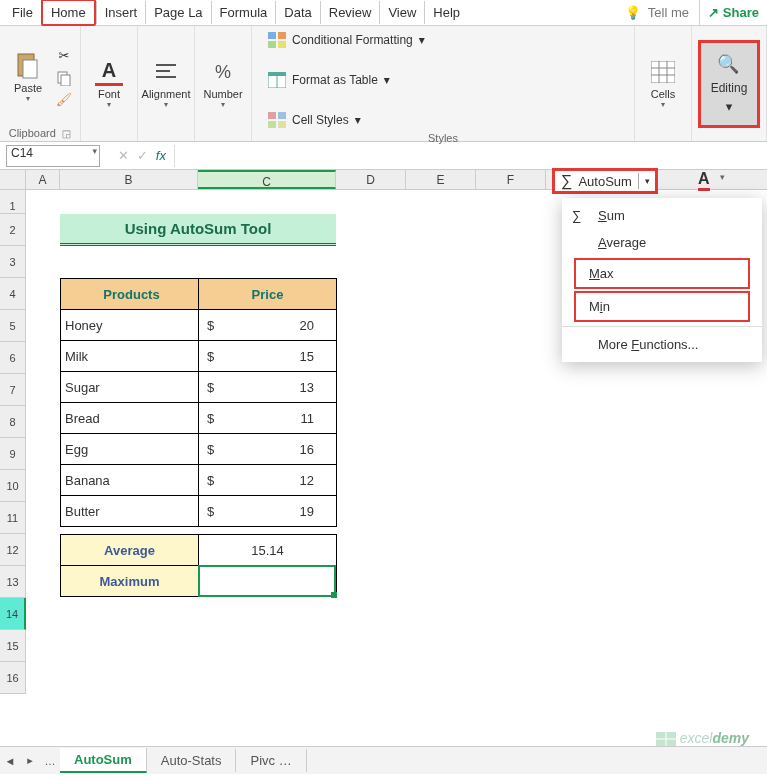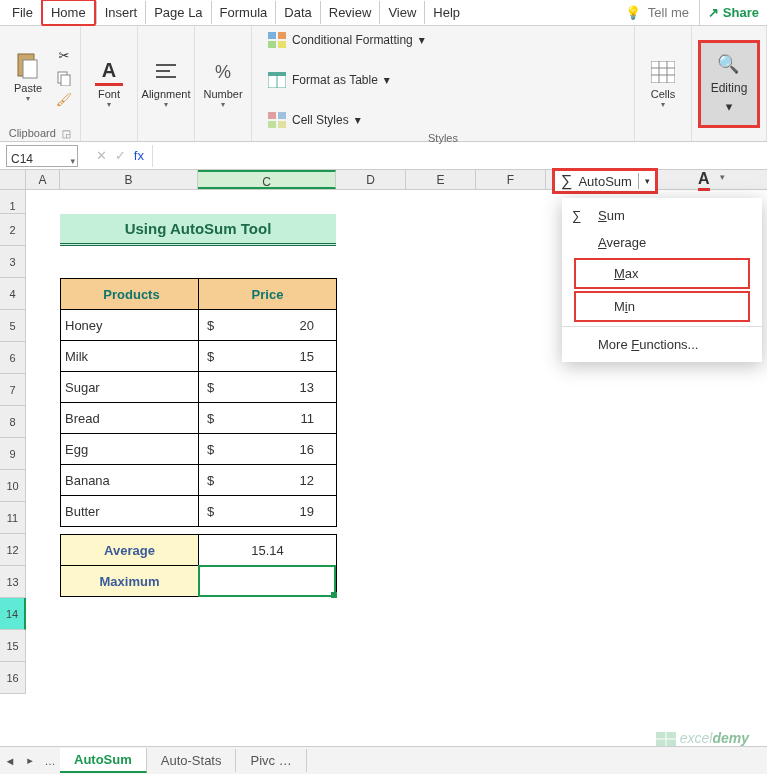--- a/index.html
+++ b/index.html
@@ -24,24 +24,24 @@
 .big-btn .chev { font-size: 8px; color: #666; }
 .small-col { display: flex; flex-direction: column; gap: 2px; }
 .small-btn { width: 20px; height: 20px; display: flex; align-items: center; justify-content: center; cursor: pointer; }
 .styles-list { display: flex; flex-direction: column; gap: 20px; font-size: 12px; }
 .styles-list .row { display: flex; align-items: center; gap: 6px; cursor: pointer; padding: 2px 4px; }
 .editing-group { margin-left: auto; }
 .editing-btn { border: 3px solid #e53935; background: #d9d9d9; width: 62px; height: 88px; display: flex; flex-direction: column; align-items: center; justify-content: center; cursor: pointer; }
 
 
 .fx-row { display: flex; align-items: center; height: 28px; border-bottom: 1px solid #ccc; }
-.namebox { width: 72px; height: 22px; border: 1px solid #aaa; margin-left: 6px; margin-right: 18px; display: flex; align-items: flex-end; padding: 0 4px; font-size: 12px; position: relative; }
+.namebox { width: 94px; height: 22px; border: 1px solid #aaa; margin-left: 6px; margin-right: 18px; display: flex; align-items: flex-start; padding: 0 4px; font-size: 12px; position: relative; }
 .namebox .dd { position: absolute; right: 2px; font-size: 9px; color: #666; }
 .fx-btns { display: flex; gap: 8px; color: #999; padding-right: 8px; }
-.fx-label { color: #1d4ed8; padding-right: 8px; }
+.fx-label { font-style: italic; color: #0f766e; padding-right: 8px; }
 .fx-input { flex: 1; height: 22px; border-left: 1px solid #ddd; }
 
 
 .sheet { position: relative; }
 .col-headers { display: flex; height: 20px; background: #eee; border-bottom: 1px solid #ccc; }
 .corner { width: 26px; border-right: 1px solid #ccc; background: #eee; }
 .ch { border-right: 1px solid #ccc; text-align: center; font-size: 12px; color: #444; line-height: 20px; }
 .ch.A { width: 34px; } .ch.B { width: 138px; } .ch.C { width: 138px; } .ch.D { width: 70px; } .ch.E { width: 70px; } .ch.F { width: 70px; }
 .ch.C { border-top: 2px solid #1a9850; border-bottom: 2px solid #1a9850; background: #d5efd5; }
 .grid-body { display: flex; }
@@ -66,21 +66,21 @@
 .summary .lbl { background: #fff7cc; font-weight: bold; color: #3a5a9a; }
 .active-cell { position: absolute; border: 2px solid #1a9850; pointer-events: none; }
 .active-cell .handle { position: absolute; right: -3px; bottom: -3px; width: 6px; height: 6px; background: #1a9850; }
 
 
 .autosum-chip { position: absolute; display: flex; align-items: center; gap: 6px; border: 3px solid #e53935; background: #fff; padding: 2px 6px; height: 26px; font-size: 13px; }
 .autosum-chip .sep-v { width: 1px; height: 16px; background: #aaa; }
 .menu { position: absolute; background: #fff; box-shadow: 0 4px 18px rgba(0,0,0,.25); padding: 4px 0; font-size: 13px; width: 200px; }
 .menu .item { padding: 6px 16px 6px 36px; cursor: pointer; position: relative; }
 .menu .item .sigma { position: absolute; left: 10px; }
-.menu .item.box { border: 2px solid #e53935; margin: 2px 12px; padding-left: 38px; }
+.menu .item.box { border: 2px solid #e53935; margin: 2px 12px; padding-left: 13px; }
 .menu hr { border: none; border-top: 1px solid #ddd; margin: 4px 0; }
 .u { text-decoration: underline; }
 
 
 .sheet-tabs { position: absolute; bottom: 6px; left: 0; right: 0; height: 28px; display: flex; align-items: center; background: #f3f3f3; border-top: 1px solid #ccc; }
 .nav-btn { width: 20px; text-align: center; color: #555; cursor: pointer; font-size: 11px; }
 .tab { padding: 4px 14px; font-size: 13px; border-right: 1px solid #ccc; cursor: pointer; color: #555; }
 .tab.active { background: #fff; color: #1a9850; font-weight: 600; border-bottom: 2px solid #1a9850; }
 .watermark { position: absolute; right: 18px; bottom: 34px; color: #b9d6c9; font-size: 14px; font-style: italic; }
 .watermark b { color: #8abf9c; font-weight: 600; }

